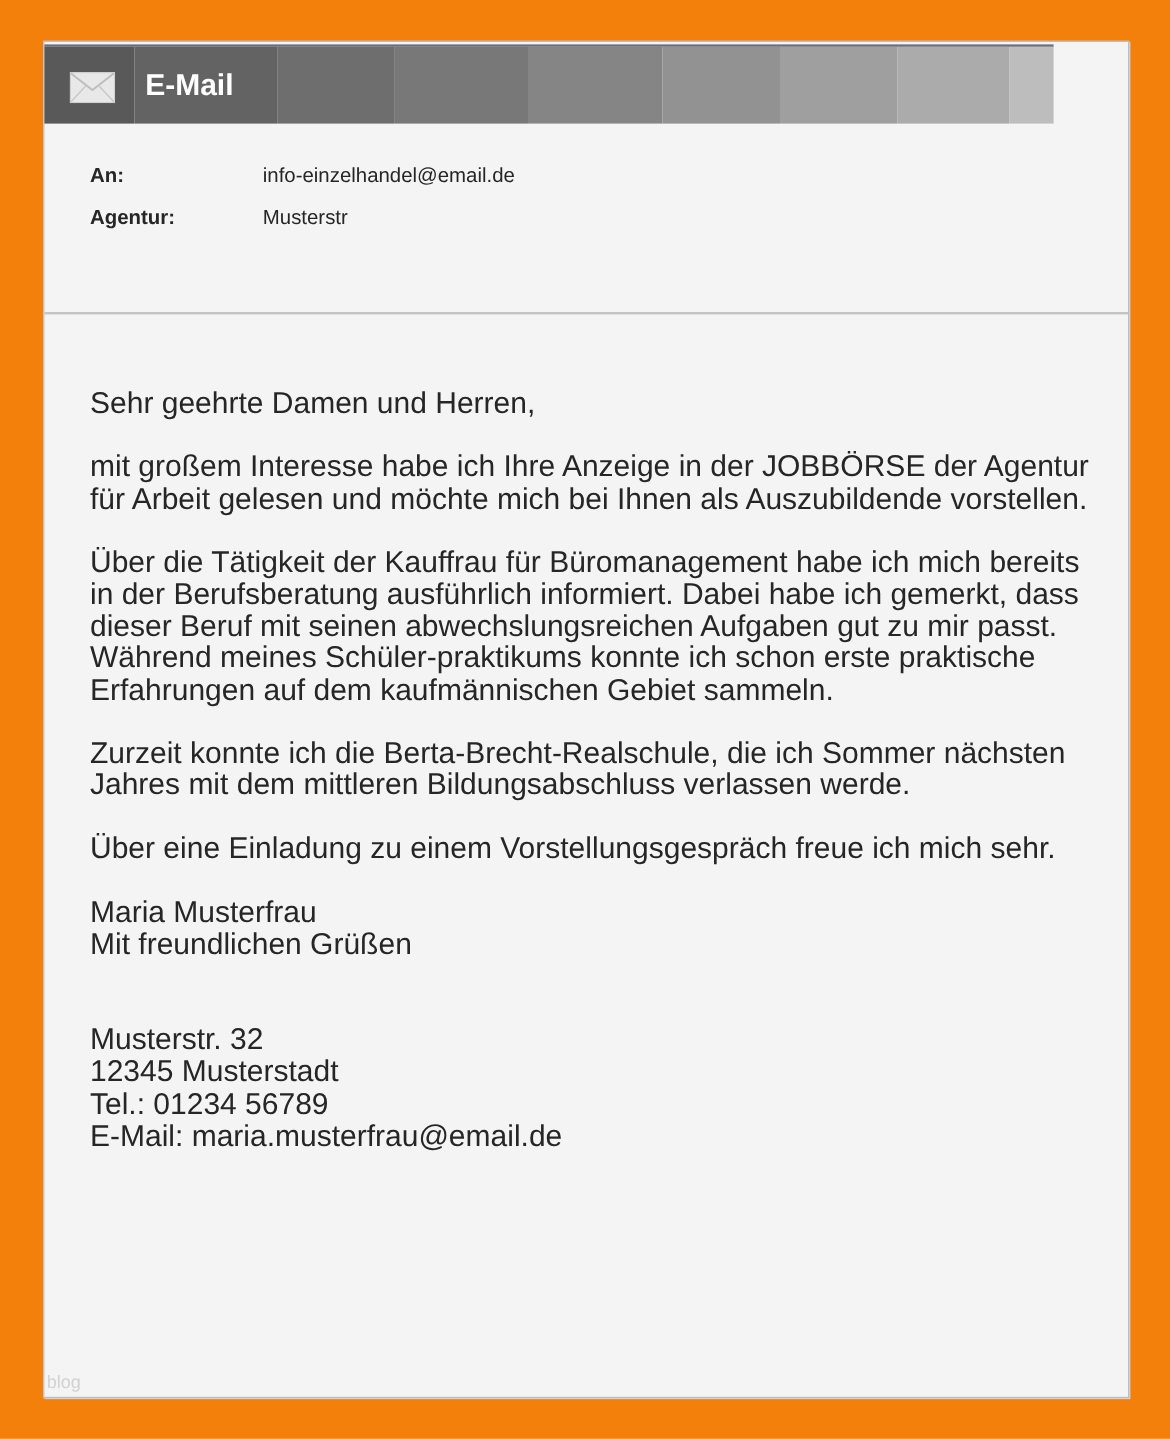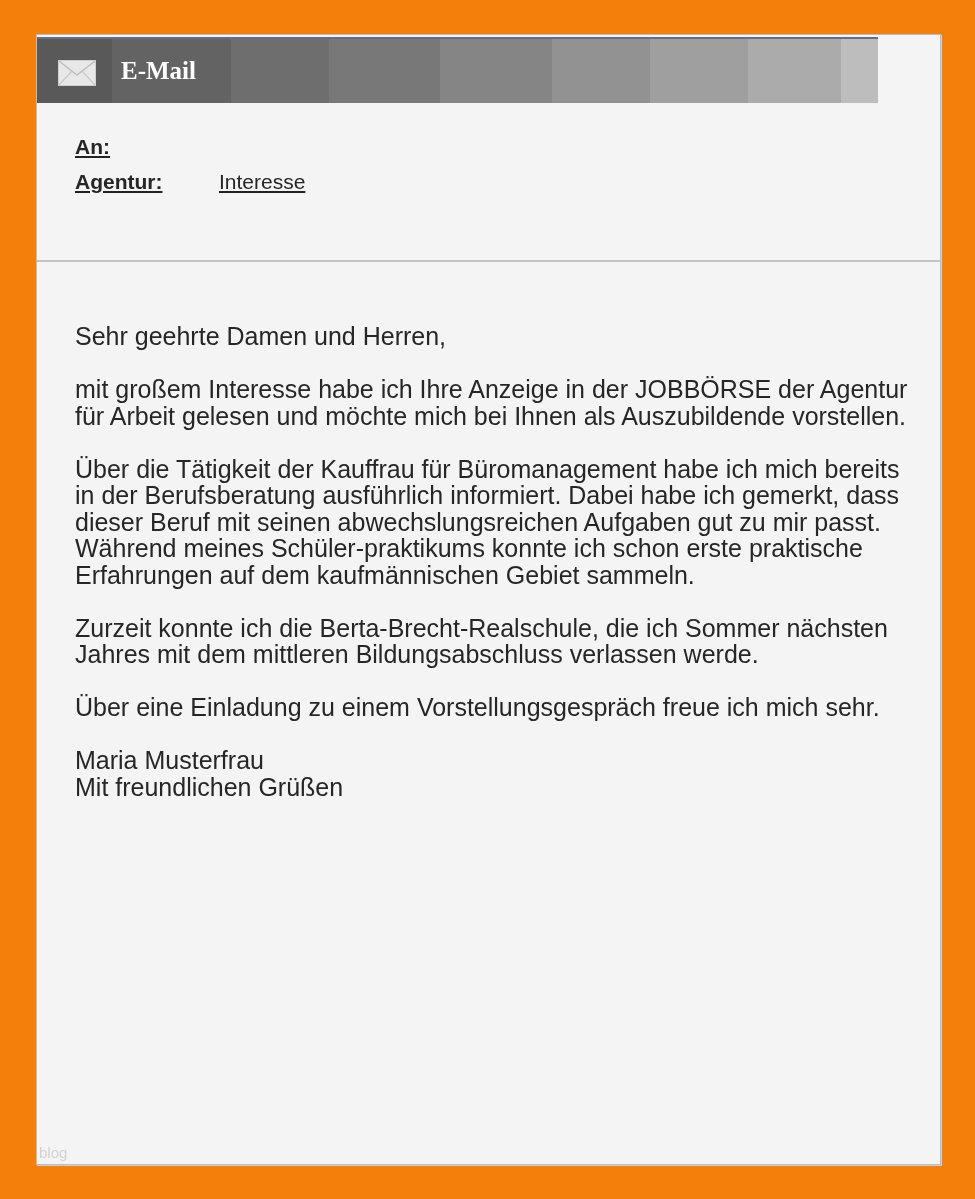--- a/index.html
+++ b/index.html
@@ -8,30 +8,29 @@
     font-family:"Liberation Sans", sans-serif;
   }
   .panel {
     position:absolute; left:36px; top:34px; width:905px; height:1131px;
     background:#f4f4f4; border:1px solid #b9bccb; box-sizing:border-box;
     box-shadow: 1px 1px 0 #d0d0d0;
   }
   .header {
     position:absolute; left:0; top:2px; width:841px; height:64px; display:flex;
     border-top:2px solid #6a6d80;
-    font-family:Liberation Serif, serif;
   }
   .seg { height:100%; }
   .header-title {
     position:absolute; left:84px; top:0; height:64px; line-height:64px;
     color:#ffffff; font-weight:bold; font-size:25px; letter-spacing:0px;
   }
   .mail-icon { position:absolute; left:21px; top:21px; width:38px; height:26px; }
   .meta {
-    position:absolute; left:38px; top:94px; font-size:21px; color:#222;text-decoration:underline;
+    position:absolute; left:38px; top:94px; font-size:17px; color:#222;
   }
   .meta-row { height:35px; line-height:35px; display:flex; }
   .meta-label { width:144px; font-weight:bold; color:#262626; }
   .meta-value { color:#262626; }
   .divider {
     position:absolute; left:0; top:225px; width:903px; height:2px; background:#c4c4c4;
   }
   .body-text {
     position:absolute; left:38px; top:288px; width:840px;
     font-size:25px; line-height:26.5px; color:#262626;
@@ -62,35 +61,42 @@
       <polyline points="1,1 19,15 37,1" fill="none" stroke="#bdbdbd" stroke-width="1.5"></polyline>
       <polyline points="1,25 14,11" fill="none" stroke="#c8c8c8" stroke-width="1.2"></polyline>
       <polyline points="37,25 24,11" fill="none" stroke="#c8c8c8" stroke-width="1.2"></polyline>
     </svg>
     <div class="header-title">E-Mail</div>
   </div>
 
   <div class="meta">
     <div class="meta-row">
       <span class="meta-label">An:</span>
+      <span class="meta-value">info-einzelhandel@email.de</span>
     </div>
     <div class="meta-row">
       <span class="meta-label">Agentur:</span>
-      <span class="meta-value">Interesse</span>
+      <span class="meta-value">Musterstr</span>
     </div>
     <div class="meta-row">
     </div>
   </div>
 
   <div class="divider"></div>
 
   <div class="body-text">
     <p>Sehr geehrte Damen und Herren,</p>
     <p>mit großem Interesse habe ich Ihre Anzeige in der JOBBÖRSE der Agentur für Arbeit gelesen und möchte mich bei Ihnen als Auszubildende vorstellen.</p>
     <p>Über die Tätigkeit der Kauffrau für Büromanagement habe ich mich bereits in der Berufsberatung ausführlich informiert. Dabei habe ich gemerkt, dass dieser Beruf mit seinen abwechslungsreichen Aufgaben gut zu mir passt. Während meines Schüler-praktikums konnte ich schon erste praktische Erfahrungen auf dem kaufmännischen Gebiet sammeln.</p>
     <p>Zurzeit konnte ich die Berta-Brecht-Realschule, die ich Sommer nächsten Jahres mit dem mittleren Bildungsabschluss verlassen werde.</p>
     <p>Über eine Einladung zu einem Vorstellungsgespräch freue ich mich sehr.</p>
     <p style="margin-bottom:0">Maria Musterfrau</p>
     <p>Mit freundlichen Grüßen</p>
+    <div class="sig-block">
+      <div>Musterstr. 32</div>
+      <div>12345 Musterstadt</div>
+      <div>Tel.: 01234 56789</div>
+      <div>E-Mail: maria.musterfrau@email.de</div>
+    </div>
   </div>
 
   <div class="watermark">blog</div>
 </div>
 
 </body></html>

